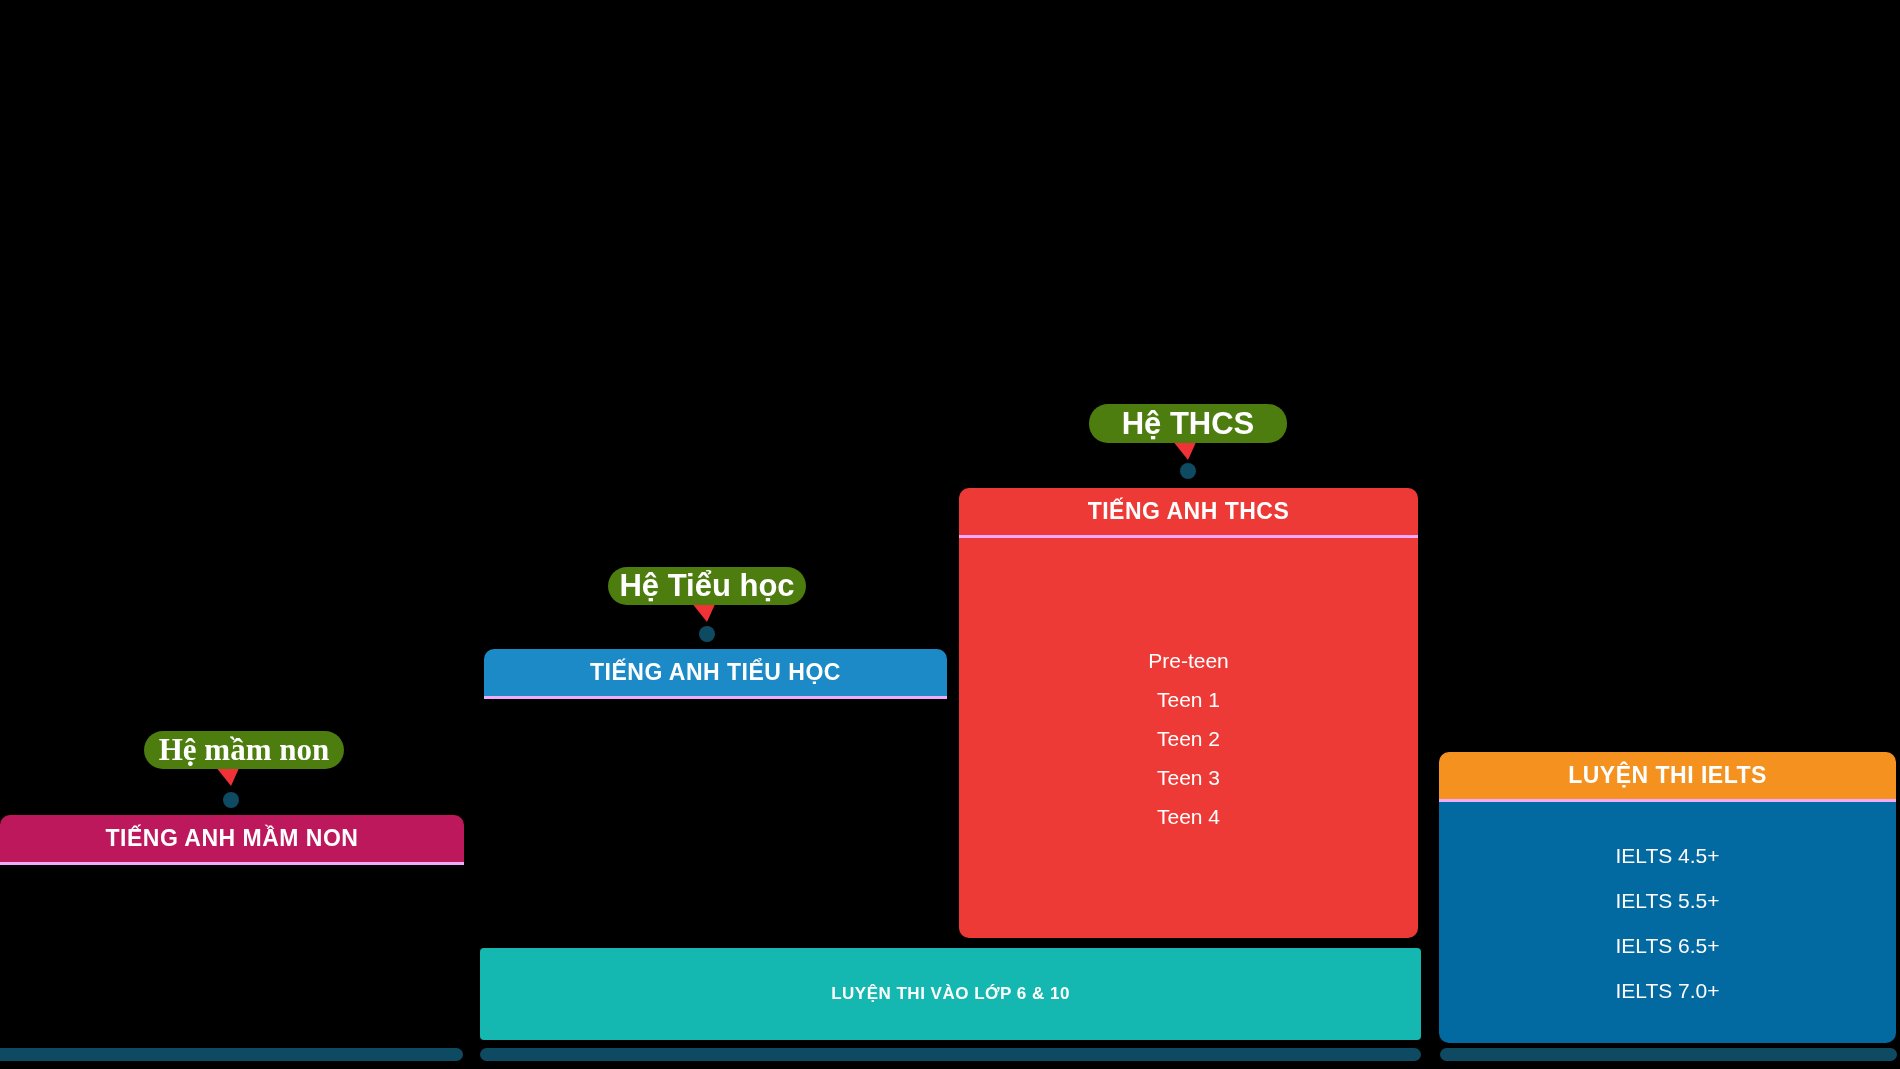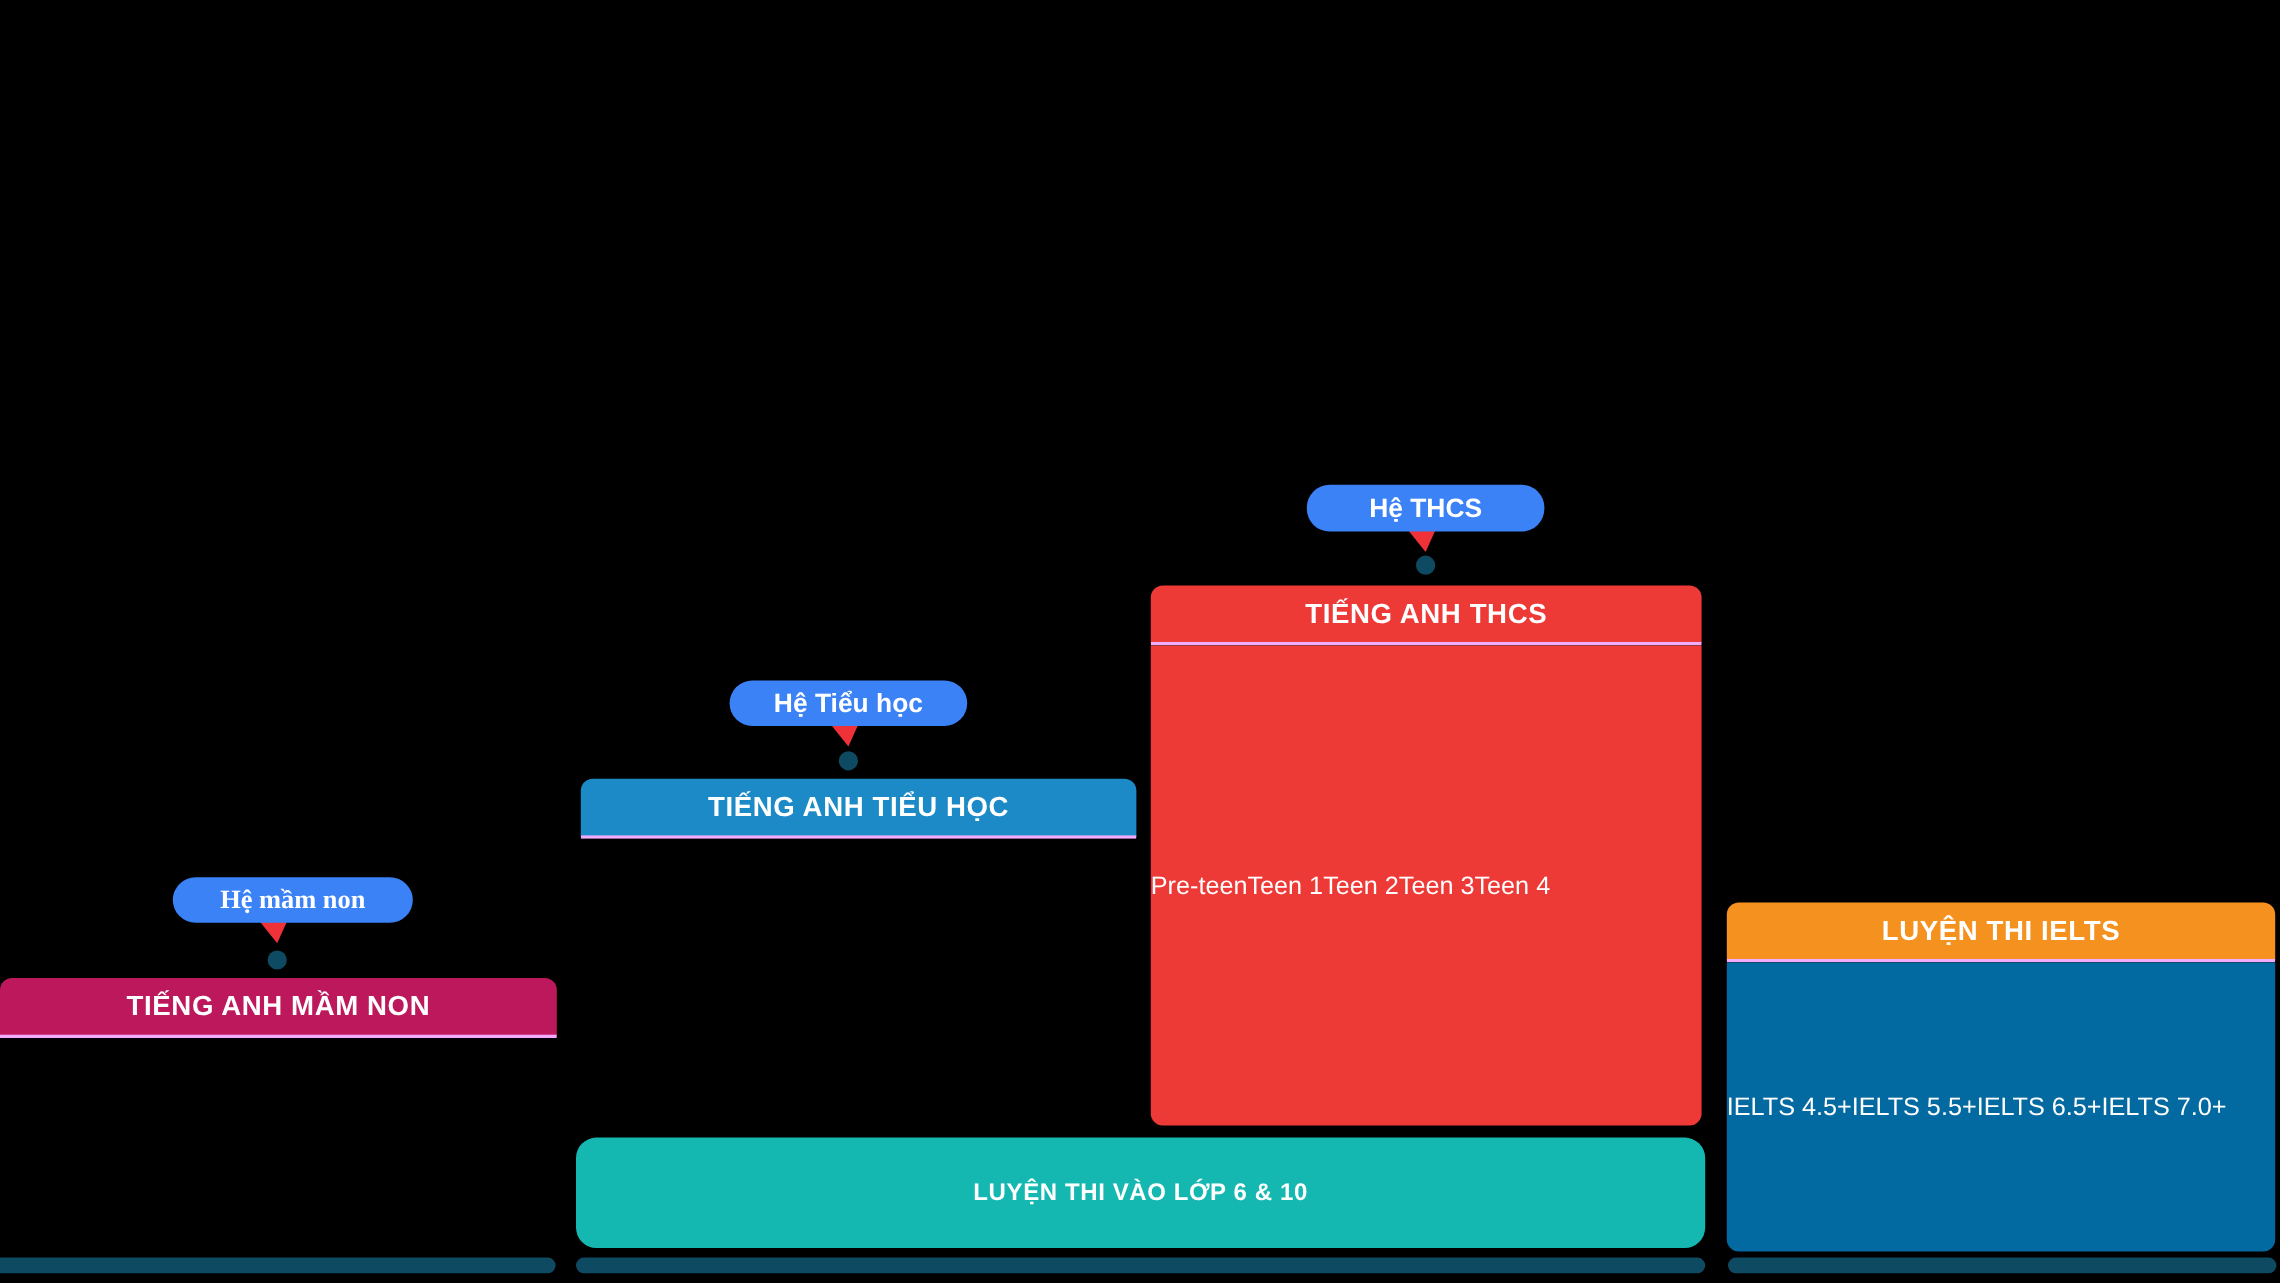--- a/index.html
+++ b/index.html
@@ -7,24 +7,24 @@
     position:relative;
     width:1900px;height:1069px;
     background:#000000;
     overflow:hidden;
     font-family:"Liberation Sans","DejaVu Sans",sans-serif;
     color:#ffffff;
   }
   
   .badge{
     position:absolute;
-    background:#3b82f6;
+    background:#4d7c0f;
     border-radius:19px;
     display:flex;align-items:center;justify-content:center;
-    font-weight:700;font-size:22px;color:#fff;
+    font-weight:700;font-size:31px;color:#fff;
     z-index:3;
   }
   .badge-tail{
     position:absolute;width:0;height:0;
     border-left:16px solid transparent;
     border-right:9px solid transparent;
     border-top:20px solid #EE3237;
     z-index:2;
   }
   .badge-dot{
@@ -46,21 +46,21 @@
     position:absolute;
     display:flex;align-items:center;justify-content:center;
     font-weight:700;font-size:23px;letter-spacing:0.5px;
     height:47px;
     border-bottom:3px solid #f0abfc;
     border-radius:10px 10px 0 0;
     z-index:1;
   }
   .bodyblk{
     position:absolute;
-    display:flex;flex-direction:row;align-items:center;
+    display:flex;flex-direction:column;align-items:center;justify-content:center;
     font-size:21px;
     border-radius:0 0 10px 10px;
     z-index:1;
   }
   .item{white-space:nowrap;}
 
   .hdr-mamnon{left:0;top:815px;width:464px;background:#be185d;}
   .body-mamnon{left:0;top:865px;width:464px;height:178px;background:#1B8AC7;}
   .body-mamnon .item{line-height:38px;}
 
@@ -72,23 +72,23 @@
   .body-thcs{left:959px;top:538px;width:459px;height:400px;background:#EE3A37;}
   .body-thcs .item{line-height:39px;}
 
   .hdr-ielts{left:1439px;top:752px;width:457px;background:#F5921F;}
   .body-ielts{left:1439px;top:802px;width:457px;height:241px;background:#0369a1;}
   .body-ielts .item{line-height:45px;}
 
   
   .banner{
     position:absolute;left:480px;top:948px;width:941px;height:92px;
-    background:#14B8B0;border-radius:17px;
+    background:#14B8B0;border-radius:4px;
     display:flex;align-items:center;justify-content:center;
-    font-weight:700;font-size:20px;letter-spacing:0.5px;
+    font-weight:700;font-size:17px;letter-spacing:0.5px;
     z-index:1;
   }
 
   
   .basebar{
     position:absolute;top:1048px;height:13px;border-radius:7px;
     background:#0F4A63;z-index:1;
   }
   .bar-1{left:-6px;width:469px;}
   .bar-2{left:480px;width:941px;}

